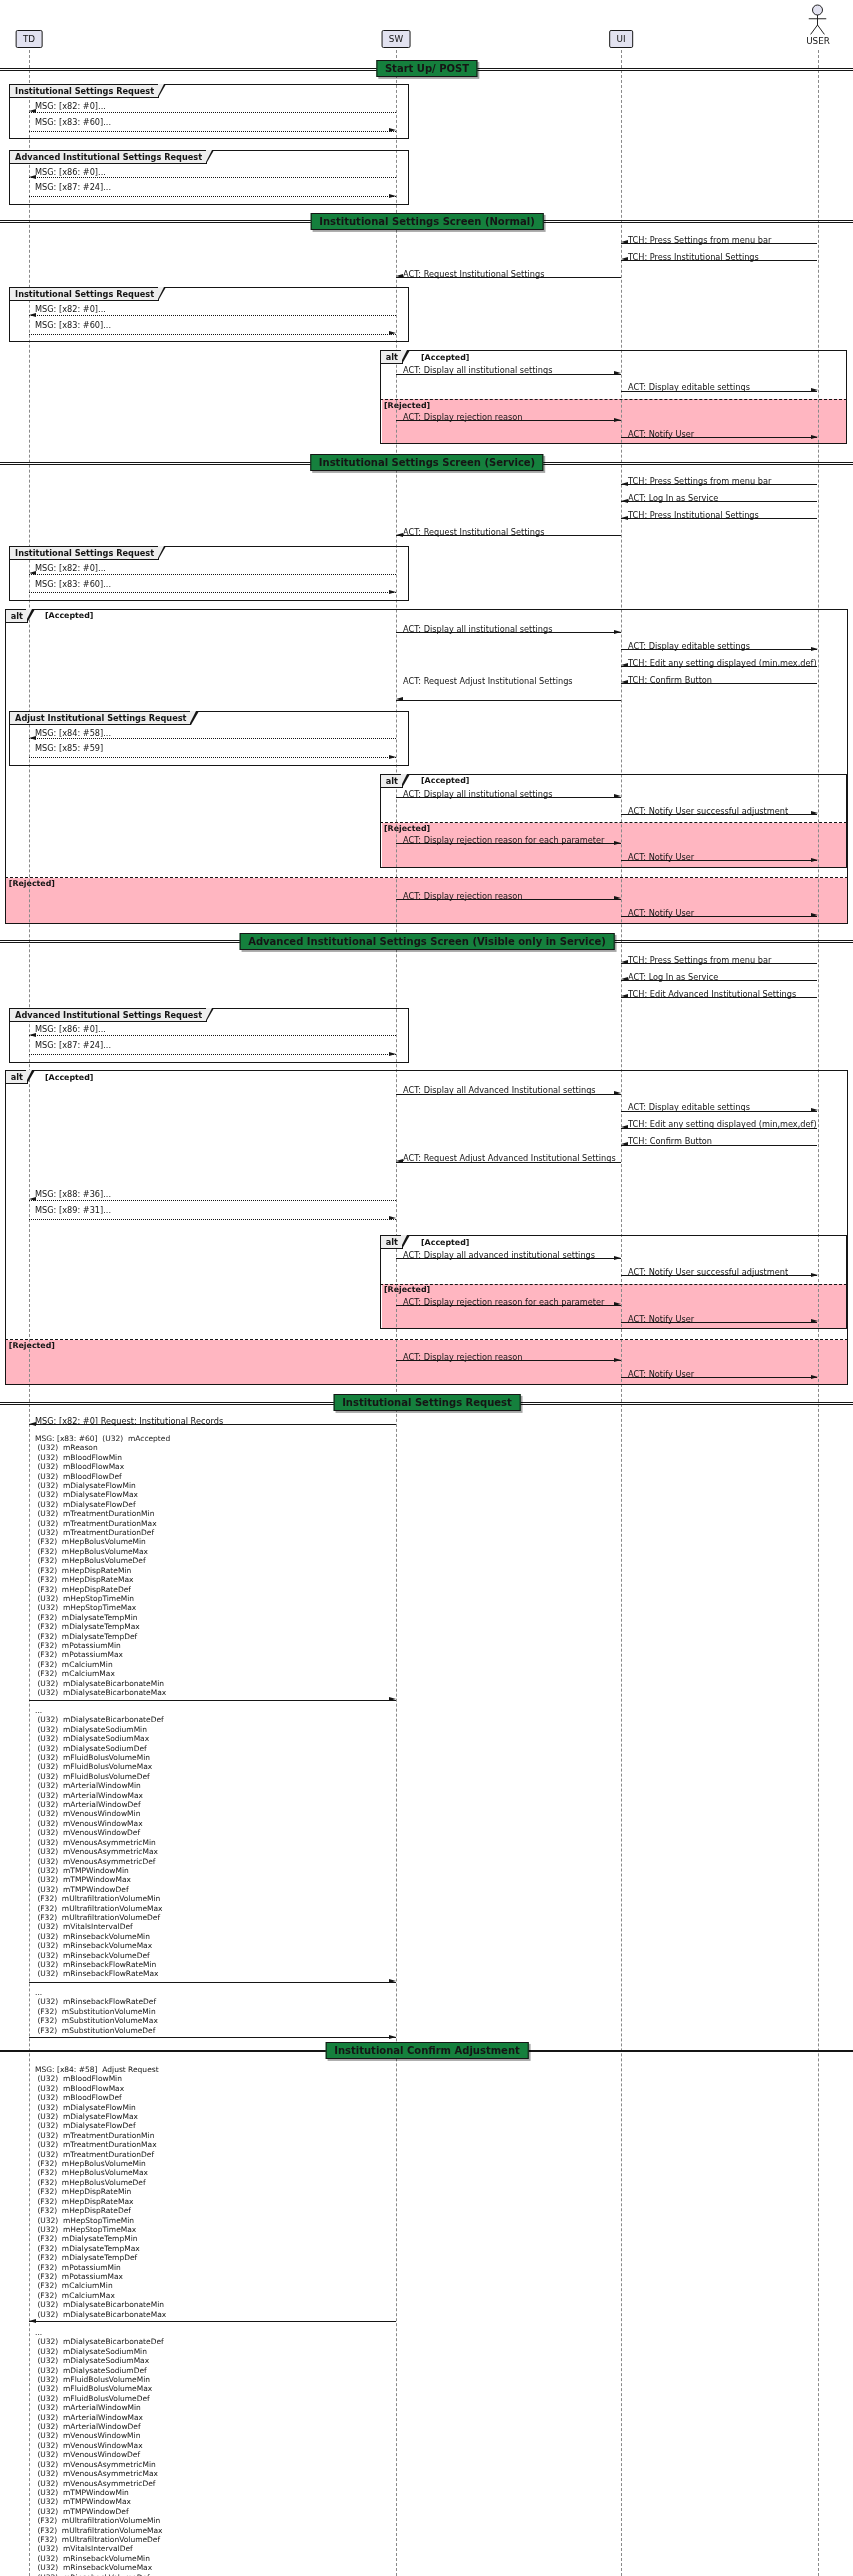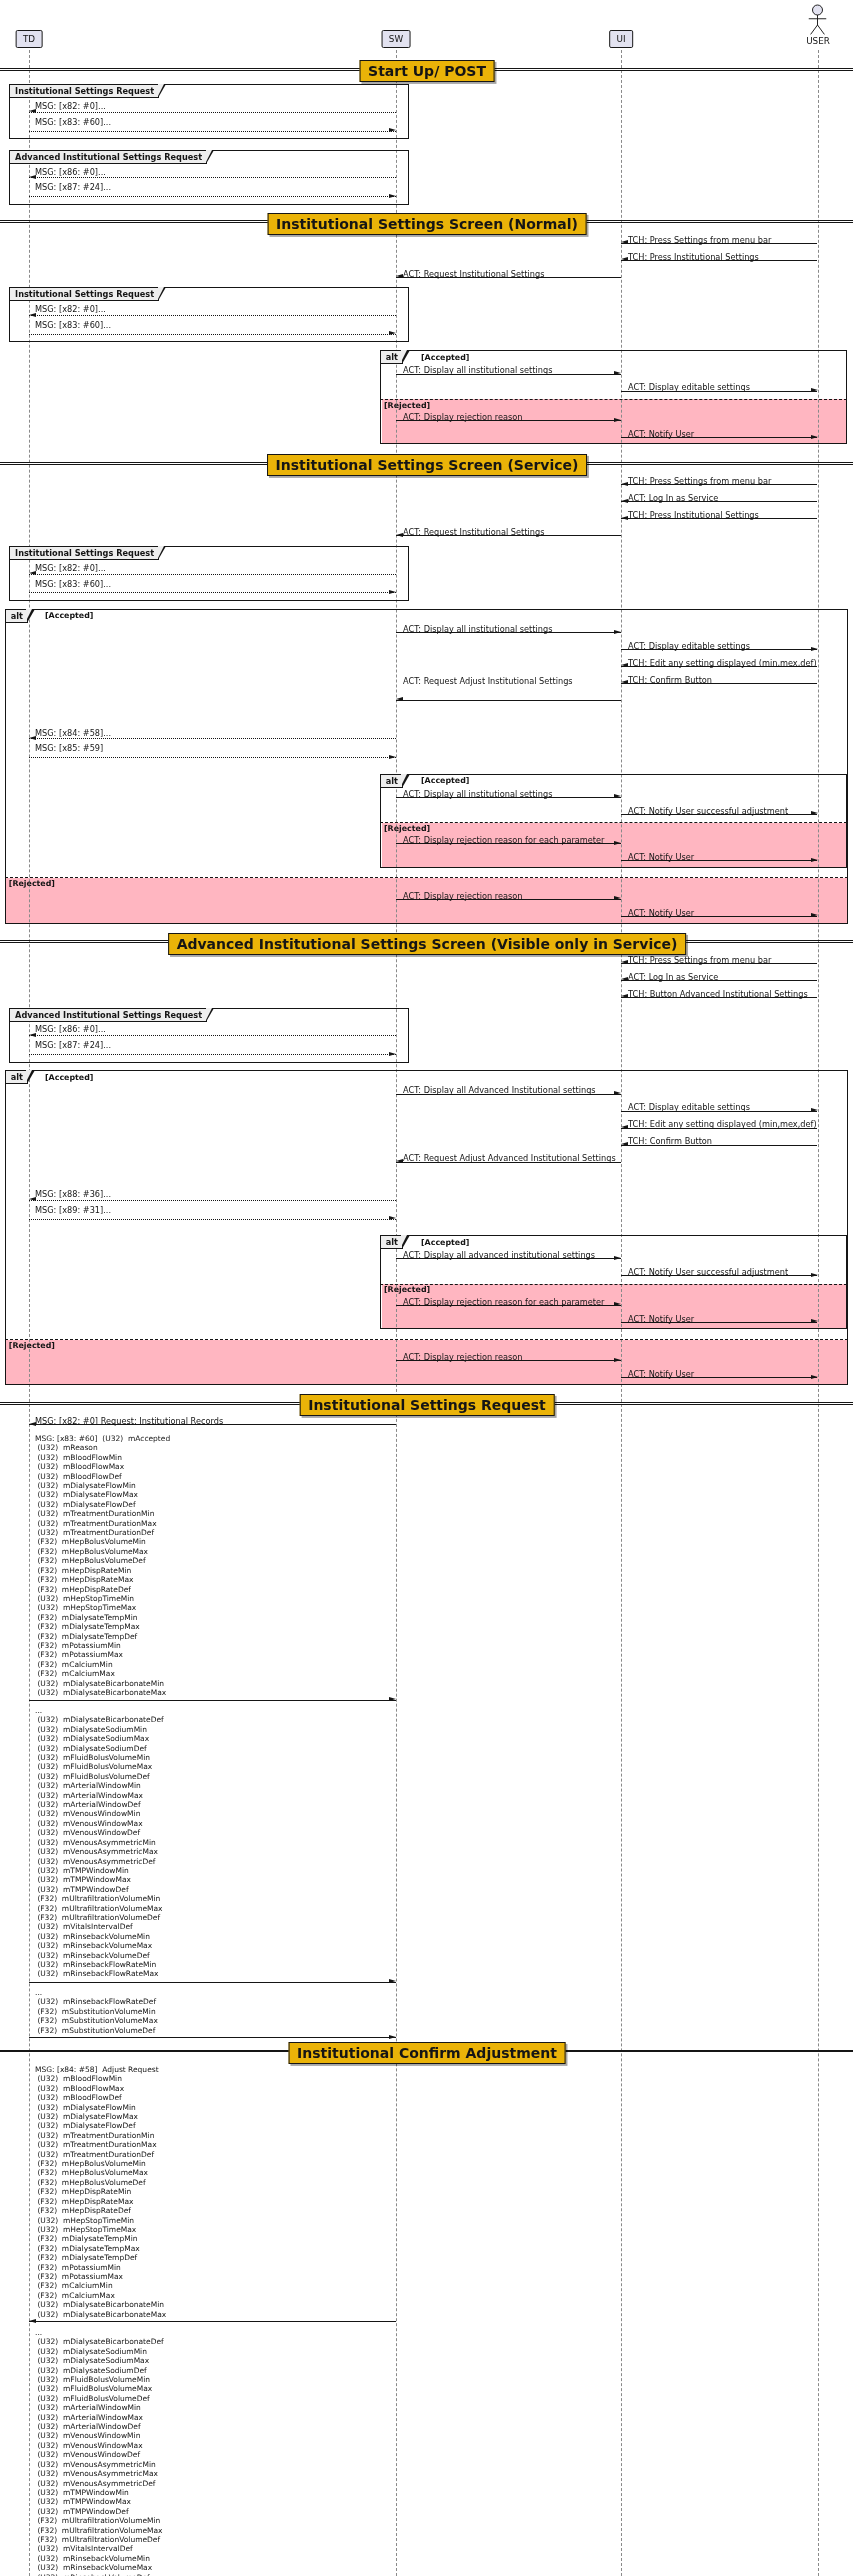--- a/index.html
+++ b/index.html
@@ -8,22 +8,22 @@
     font-family:"DejaVu Sans","Liberation Sans",sans-serif;color:#151515;
   }
   .lifeline{position:absolute;width:0;border-left:0.6px dashed #8a8a8a;z-index:1;}
   .pbox{
     position:absolute;background:#E2E2F0;border:0.9px solid #181818;border-radius:1.9px;
     font-size:8.8px;padding:3.1px 6.3px;transform:translateX(-50%);z-index:3;white-space:nowrap;
   }
   .actor-label{position:absolute;transform:translateX(-50%);font-size:8.8px;z-index:3;white-space:nowrap;}
   .divline{position:absolute;left:0;width:853px;border-top:0.6px solid #151515;z-index:2;}
   .divlabel{
-    position:absolute;transform:translateX(-50%);background:#eab308;border:1.3px solid #151515;
-    font-weight:bold;font-size:14px;padding:1.9px 7.5px;z-index:4;white-space:nowrap;
+    position:absolute;transform:translateX(-50%);background:#15803d;border:1.3px solid #151515;
+    font-weight:bold;font-size:10px;padding:1.9px 7.5px;z-index:4;white-space:nowrap;
     box-shadow:1.9px 1.9px 0 rgba(0,0,0,0.35);
   }
   .frame{position:absolute;border:1.3px solid #151515;z-index:2;}
   .ftab{
     position:absolute;left:-1.3px;top:-1.3px;background:#EEEEEE;border:1.3px solid #151515;border-top-width:0.6px;border-left-width:0.6px;
     font-weight:bold;font-size:8.2px;height:10px;line-height:10px;padding:1.3px 3.8px 1.3px 5px;z-index:3;white-space:nowrap;
   }
   .ftab::after{content:"";position:absolute;right:-8.2px;top:-0.6px;width:0;height:0;
     border-top:14.5px solid #151515;border-right:8.2px solid transparent;}
   .ftab::before{content:"";position:absolute;right:-5.7px;top:-0.6px;width:0;height:0;z-index:1;
@@ -142,20 +142,23 @@
     <div class="head r" style="left:811px;top:647px"></div>
     <div class="msgtext" style="left:628px;top:658px">TCH: Edit any setting displayed (min,mex,def)</div>
     <div class="arrow" style="left:621px;top:666px;width:196px"></div>
     <div class="head l" style="left:621px;top:663px"></div>
     <div class="msgtext" style="left:628px;top:675px">TCH: Confirm Button</div>
     <div class="arrow" style="left:621px;top:683px;width:196px"></div>
     <div class="head l" style="left:621px;top:680px"></div>
     <div class="msgtext" style="left:403px;top:676px">ACT: Request Adjust Institutional Settings</div>
     <div class="arrow" style="left:396px;top:700px;width:225px"></div>
     <div class="head l" style="left:396px;top:697px"></div>
+    <div class="frame" style="left:9.4px;top:711px;width:398px;height:53px">
+      <div class="ftab">Adjust Institutional Settings Request</div>
+    </div>
     <div class="msgtext" style="left:35px;top:728px">MSG: [x84: #58]...</div>
     <div class="arrow dotted" style="left:29px;top:738px;width:367px"></div>
     <div class="head l" style="left:29px;top:736px"></div>
     <div class="msgtext" style="left:35px;top:743px">MSG: [x85: #59]</div>
     <div class="arrow dotted" style="left:29px;top:757px;width:367px"></div>
     <div class="head r" style="left:389px;top:755px"></div>
     <div class="msgtext" style="left:403px;top:789px">ACT: Display all institutional settings</div>
     <div class="arrow" style="left:396px;top:797px;width:225px"></div>
     <div class="head r" style="left:614px;top:794px"></div>
     <div class="msgtext" style="left:628px;top:806px">ACT: Notify User successful adjustment</div>
@@ -186,21 +189,21 @@
     <div class="elseline" style="left:5px;top:877px;width:843px"></div>
     <div class="guard" style="left:8.8px;top:879px">[Rejected]</div>
     <div class="divline" style="top:940px"></div>
     <div class="divline" style="top:942px"></div>
     <div class="msgtext" style="left:628px;top:955px">TCH: Press Settings from menu bar</div>
     <div class="arrow" style="left:621px;top:963px;width:196px"></div>
     <div class="head l" style="left:621px;top:960px"></div>
     <div class="msgtext" style="left:628px;top:972px">ACT: Log In as Service</div>
     <div class="arrow" style="left:621px;top:980px;width:196px"></div>
     <div class="head l" style="left:621px;top:977px"></div>
-    <div class="msgtext" style="left:628px;top:989px">TCH: Button Advanced Institutional Settings</div>
+    <div class="msgtext" style="left:628px;top:989px">TCH: Edit Advanced Institutional Settings</div>
     <div class="arrow" style="left:621px;top:997px;width:196px"></div>
     <div class="head l" style="left:621px;top:994px"></div>
     <div class="frame" style="left:9.4px;top:1008px;width:398px;height:53px">
       <div class="ftab">Advanced Institutional Settings Request</div>
     </div>
     <div class="msgtext" style="left:35px;top:1024px">MSG: [x86: #0]...</div>
     <div class="arrow dotted" style="left:29px;top:1035px;width:367px"></div>
     <div class="head l" style="left:29px;top:1033px"></div>
     <div class="msgtext" style="left:35px;top:1040px">MSG: [x87: #24]...</div>
     <div class="arrow dotted" style="left:29px;top:1054px;width:367px"></div>

